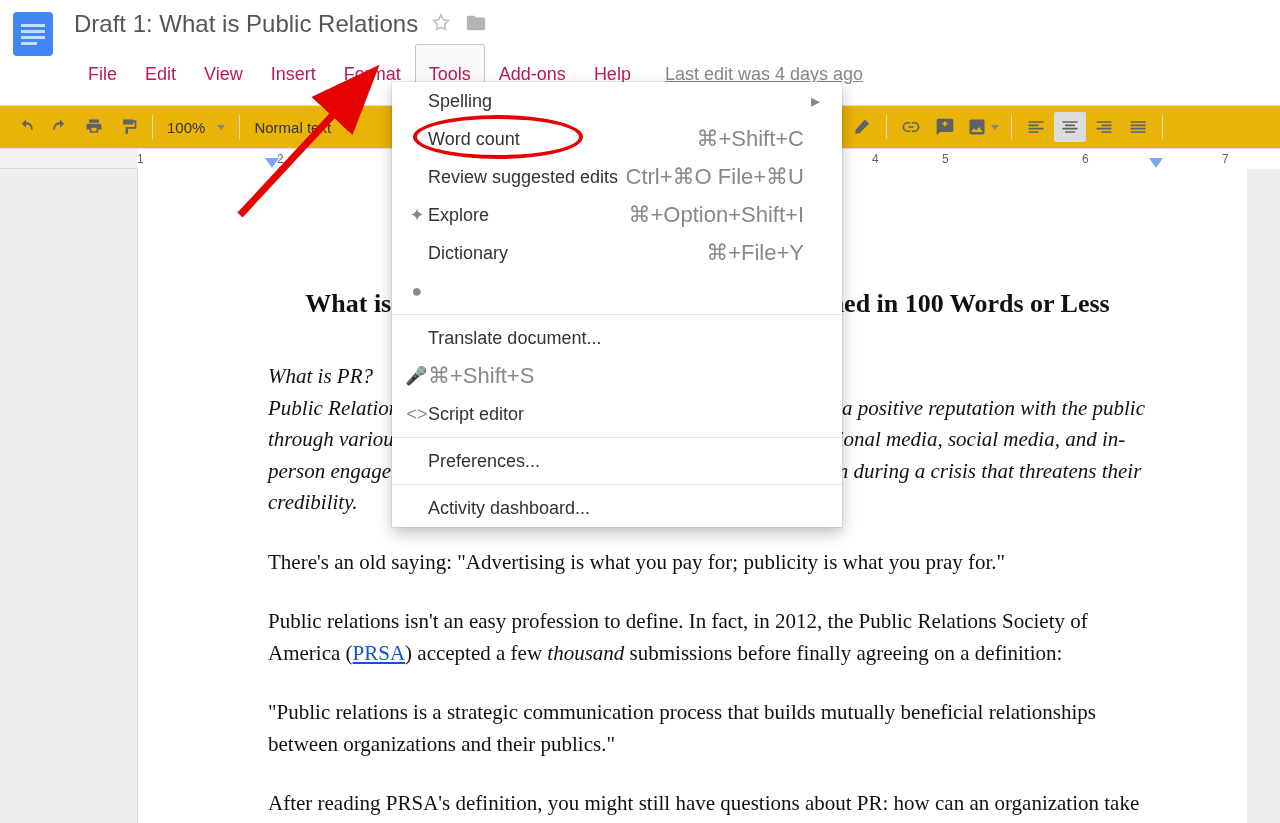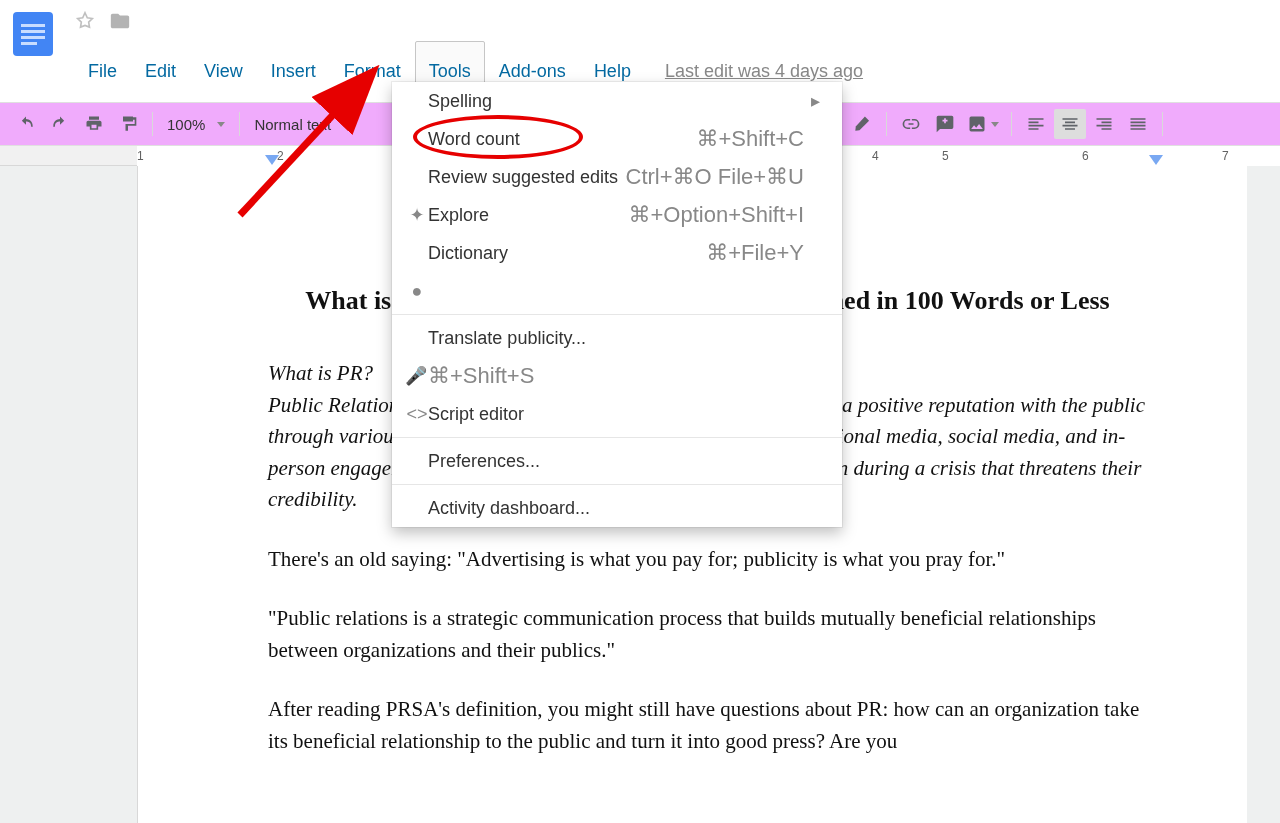--- a/index.html
+++ b/index.html
@@ -34,41 +34,41 @@
   }
   .star-icon, .folder-icon { color: #b3b3b3; }
   .menubar {
     display: flex;
     gap: 0;
     margin-top: 6px;
     align-items: center;
   }
   .menu-item {
     font-size: 18px;
-    color: #0369a1;
+    color: #be185d;
     padding: 6px 14px;
     cursor: pointer;
     border-radius: 2px;
     position: relative;
   }
   .menu-item.active {
     border: 1px solid #c6c6c6;
     background: #fafafa;
     padding: 19px 13px;
   }
   .last-edit {
     font-size: 18px;
     color: #888;
     text-decoration: underline;
     margin-left: 20px;
   }
   .toolbar {
     border-top: 1px solid #e0e0e0;
     border-bottom: 1px solid #e0e0e0;
-    background: #f0abfc;
+    background: #eab308;
     display: flex;
     align-items: center;
     height: 44px;
     padding: 0 10px;
     gap: 2px;
   }
   .tb-sep {
     width: 1px;
     height: 24px;
     background: #d9d9d9;
@@ -223,20 +223,21 @@
     <svg width="42" height="52" viewBox="0 0 42 52">
       <rect x="1" y="4" width="40" height="44" rx="4" fill="#4285f4"></rect>
       <rect x="9" y="16" width="24" height="3" fill="#c9ddff"></rect>
       <rect x="9" y="22" width="24" height="3" fill="#c9ddff"></rect>
       <rect x="9" y="28" width="24" height="3" fill="#c9ddff"></rect>
       <rect x="9" y="34" width="16" height="3" fill="#c9ddff"></rect>
     </svg>
   </div>
   <div class="title-area">
     <div class="doc-title-row">
+      <span class="doc-title">Draft 1: What is Public Relations</span>
       <span class="star-icon">
         <svg width="22" height="22" viewBox="0 0 24 24">
             <path fill="none" stroke="#c0c0c0" stroke-width="1.8" d="M12 3l2.5 5.5L20 9.3l-4 3.9.9 5.5L12 16.9l-4.9 1.8L8 13.2 4 9.3l5.5-.8z"></path>
           </svg>
       </span>
       <span class="folder-icon">
         <svg width="24" height="22" viewBox="0 0 24 24">
             <path fill="#b3b3b3" d="M10 4H4c-1.1 0-2 .9-2 2v12c0 1.1.9 2 2 2h16c1.1 0 2-.9 2-2V8c0-1.1-.9-2-2-2h-8l-2-2z"></path>
           </svg>
       </span>
@@ -359,20 +360,23 @@
 </div>
 
 <div class="page-bg">
   <div class="page">
     <div class="doc-heading">What is Public Relations? PR Definition Explained in 100 Words or Less</div>
     <div class="doc-para italic">
       <span>What is PR?</span><br>
       <span>Public Relations is a strategic communication tool used to cultivate a positive reputation with the public through various unpaid or earned communications, including traditional media, social media, and in-person engagements. It also helps a company defend their reputation during a crisis that threatens their credibility.</span>
     </div>
     <div class="doc-para">There's an old saying: "Advertising is what you pay for; publicity is what you pray for."</div>
+    <div class="doc-para">
+      <span>Public relations isn't an easy profession to define. In fact, in 2012, the Public Relations Society of America (</span><a class="doc-link">PRSA</a><span>) accepted a few </span><i>thousand</i><span> submissions before finally agreeing on a definition:</span>
+    </div>
     <div class="doc-para">"Public relations is a strategic communication process that builds mutually beneficial relationships between organizations and their publics."</div>
     <div class="doc-para">After reading PRSA's definition, you might still have questions about PR: how can an organization take its beneficial relationship to the public and turn it into good press? Are you</div>
   </div>
 </div>
 
 <div class="tools-menu" id="tools-menu">
     <div class="tools-item">
       <span class="icon-slot"></span>
       <span class="label">Spelling</span>
       <span class="shortcut"></span>
@@ -403,21 +407,21 @@
       <span class="arrow-slot"></span>
     </div>
     <div class="tools-item">
       <span class="icon-slot">●</span>
       <span class="shortcut"></span>
       <span class="arrow-slot"></span>
     </div>
     <div class="tools-sep"></div>
     <div class="tools-item">
       <span class="icon-slot"></span>
-      <span class="label">Translate publicity...</span>
+      <span class="label">Translate document...</span>
       <span class="shortcut"></span>
       <span class="arrow-slot"></span>
     </div>
     <div class="tools-item">
       <span class="icon-slot">🎤</span>
       <span class="shortcut">⌘+Shift+S</span>
       <span class="arrow-slot"></span>
     </div>
     <div class="tools-item">
       <span class="icon-slot">&lt;&gt;</span>

